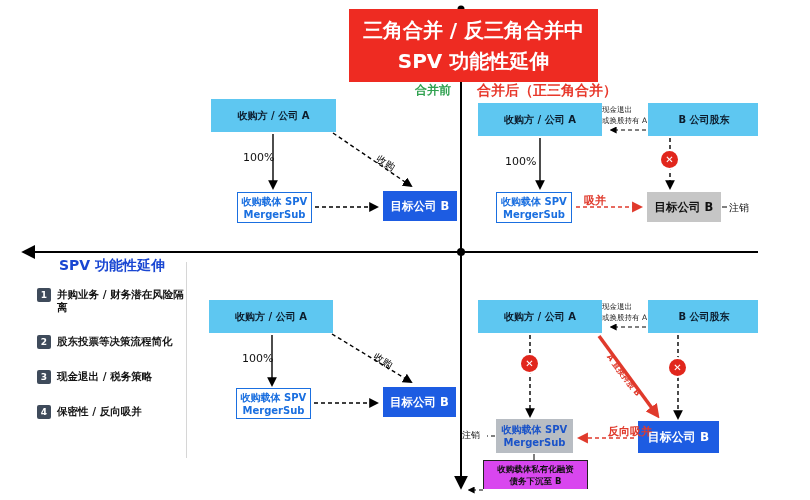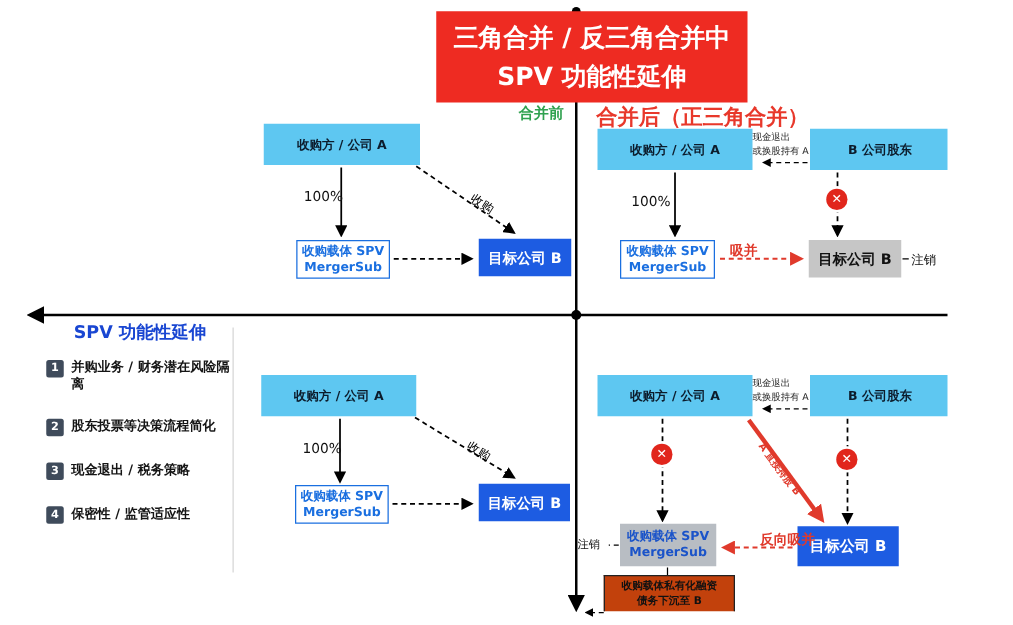--- a/index.html
+++ b/index.html
@@ -17,21 +17,21 @@
     font-weight:bold; z-index:3; }
   .box-lightblue { background:#5ec7f1; color:#0c1c2c; font-size:10px; }
   .box-blue { background:#1d5ce2; color:#fff; font-size:11.5px; }
   .box-gray { background:#c6c6c6; color:#111; font-size:11.5px; }
   .box-spv { background:#fff; border:1.5px solid #1a6fe0; color:#1a6fe0; font-size:10px;
     line-height:1.3; flex-direction:column; }
   .box-spv-gray { background:#b8bdc3; border:none; color:#1a53c9; }
 
   .lbl { z-index:4; font-weight:bold; white-space:nowrap; }
   .lbl-green { color:#2fa14f; font-size:12px; }
-  .lbl-red { color:#e8382b; font-size:17px; }
+  .lbl-red { color:#e8382b; font-size:14px; }
   .lbl-small { font-size:10px; color:#111; font-weight:normal; }
   .lbl-pct { font-size:11px; color:#111; font-weight:normal; }
   .lbl-absorb { color:#e03a2c; font-size:11px; }
   .lbl-tiny { font-size:7.5px; line-height:1.5; color:#222; font-weight:normal; text-align:left; }
   .lbl-rot { transform-origin:left top; font-size:10px; font-weight:normal; }
   .lbl-diag { color:#e03a2c; font-size:8px; transform-origin:left top; }
 
   .xmark { width:17px; height:17px; border-radius:50%; background:#e1261c; color:#fff;
     font-size:10px; font-weight:bold; display:flex; align-items:center; justify-content:center;
     box-shadow:0 0 0 2px #fff; z-index:5; }
@@ -40,21 +40,21 @@
   .features-list { left:37px; top:288px; width:150px; z-index:3; }
   .feature-item { display:flex; align-items:flex-start; margin-bottom:21px; }
   .feature-num { flex:0 0 14px; width:14px; height:14px; background:#3f4b5b; color:#fff;
     font-size:9px; font-weight:bold; display:flex; align-items:center; justify-content:center;
     border-radius:2px; margin-right:6px; }
   .feature-text { font-size:10.5px; font-weight:bold; color:#151515; line-height:1.25; }
   .divider { left:186px; top:262px; width:1px; height:196px; background:#d6d6d6; }
 
   .fin-note { left:483px; top:460px; width:105px; border:1px solid #222; border-bottom:none;
     font-size:8.5px; font-weight:bold; color:#111; text-align:center; line-height:1.45;
-    padding:2px 1px 1px 1px; background:#c2410c; z-index:3; }
+    padding:2px 1px 1px 1px; background:#d946ef; z-index:3; }
 
   .ln { stroke:#000; stroke-width:1.4; fill:none; }
   .dsh { stroke-dasharray:4 3; }
   .thin { stroke-width:1; }
   .lnr { stroke:#e03a2c; stroke-width:1.6; fill:none; }
   .red-thick { stroke:#e03a2c; stroke-width:3.5; fill:none; }
   .ax { stroke:#000; stroke-width:2; fill:none; }
 </style>
 </head>
 <body>
@@ -144,21 +144,21 @@
     <div class="feature-item">
       <div class="feature-num">2</div>
       <div class="feature-text">股东投票等决策流程简化</div>
     </div>
     <div class="feature-item">
       <div class="feature-num">3</div>
       <div class="feature-text">现金退出 / 税务策略</div>
     </div>
     <div class="feature-item">
       <div class="feature-num">4</div>
-      <div class="feature-text">保密性 / 监管适应性</div>
+      <div class="feature-text">保密性 / 反向吸并</div>
     </div>
   </div>
   <div class="abs divider"></div>
 
   <div class="abs box box-lightblue" style="left:209px; top:300px; width:124px; height:33px;">收购方 / 公司 A</div>
   <div class="abs lbl lbl-pct" style="left:242px; top:352px;">100%</div>
   <div class="abs lbl lbl-rot" style="left:378px; top:350px; transform:rotate(31deg);">收购</div>
   <div class="abs box box-spv" style="left:236px; top:388px; width:75px; height:31px;">
     <div>收购载体 SPV</div>
     <div>MergerSub</div>

